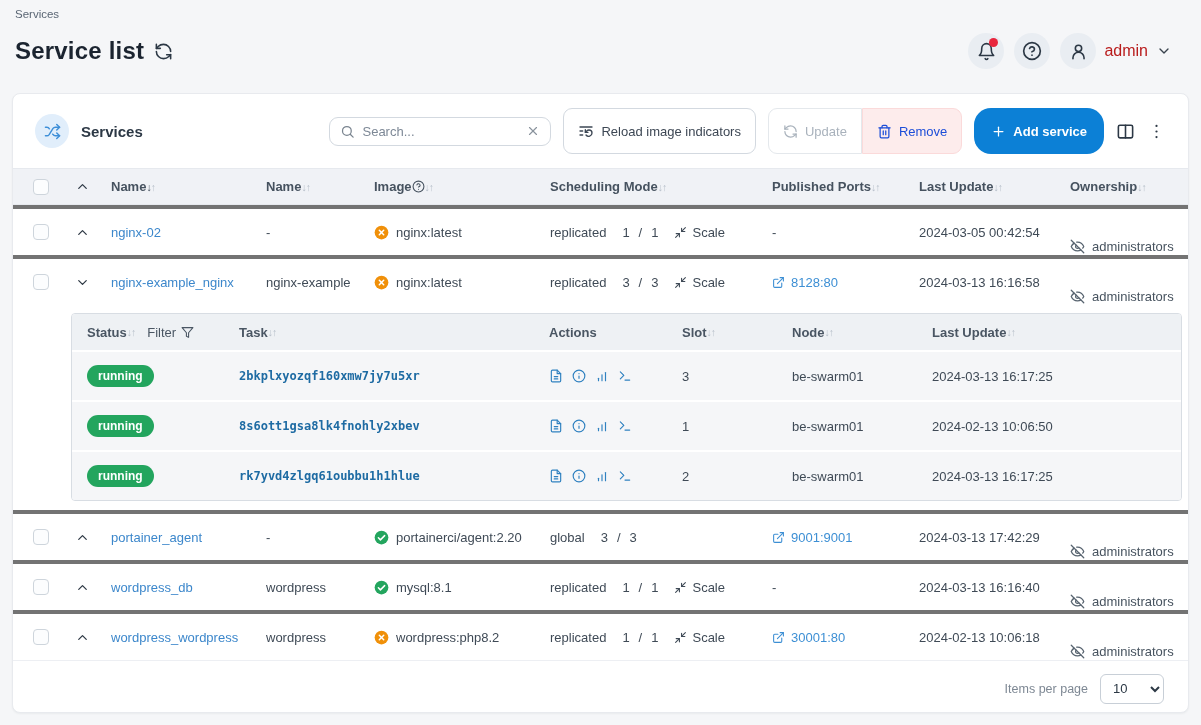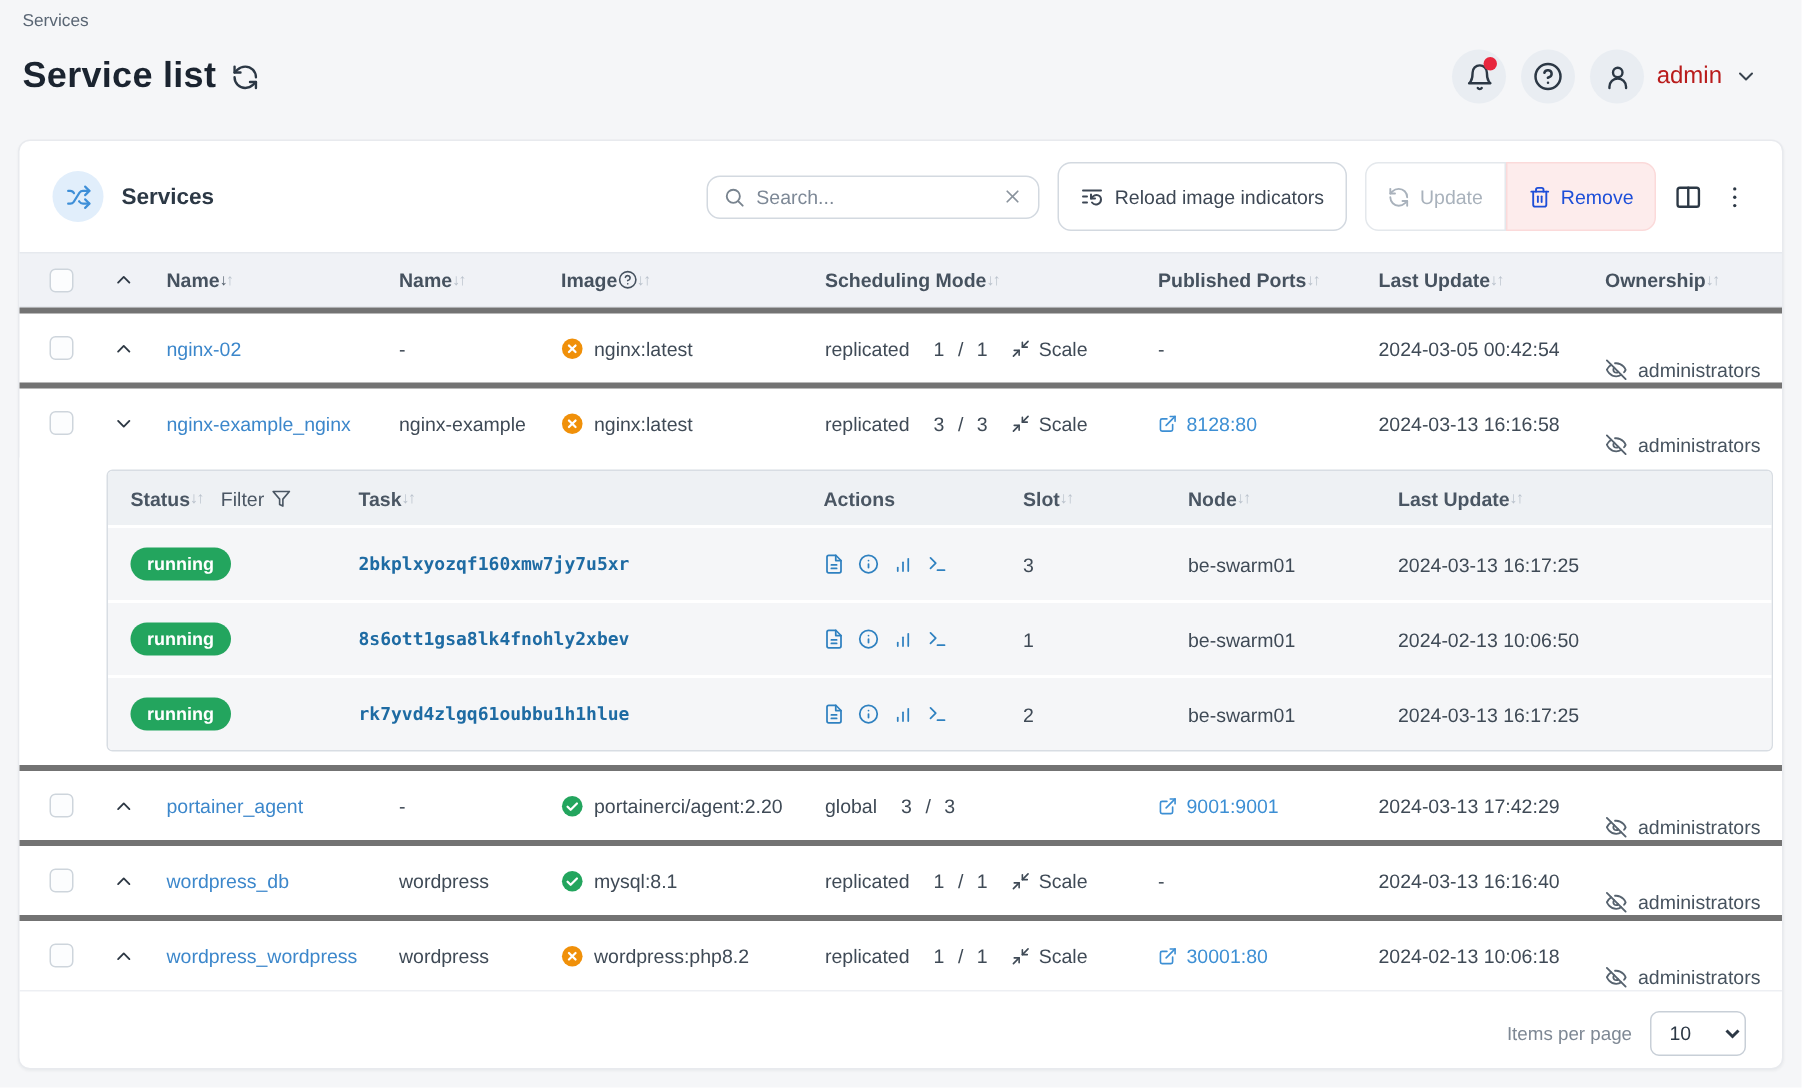--- a/index.html
+++ b/index.html
@@ -285,20 +285,26 @@
               </svg>
             <span>Update</span>
           </button>
           <button class="btn btn-danger-disabled">
             <svg class="icon" width="15" height="15">
                 <use href="#i-trash"></use>
               </svg>
             <span>Remove</span>
           </button>
         </div>
+        <button class="btn btn-primary">
+          <svg class="icon" width="15" height="15">
+              <use href="#i-plus"></use>
+            </svg>
+          <span>Add service</span>
+        </button>
         <span class="tool-icon">
             <svg class="icon" width="19" height="19">
               <use href="#i-columns"></use>
             </svg>
           </span>
         <span class="tool-icon">
             <svg class="icon" width="19" height="19">
               <use href="#i-dots"></use>
             </svg>
           </span>

